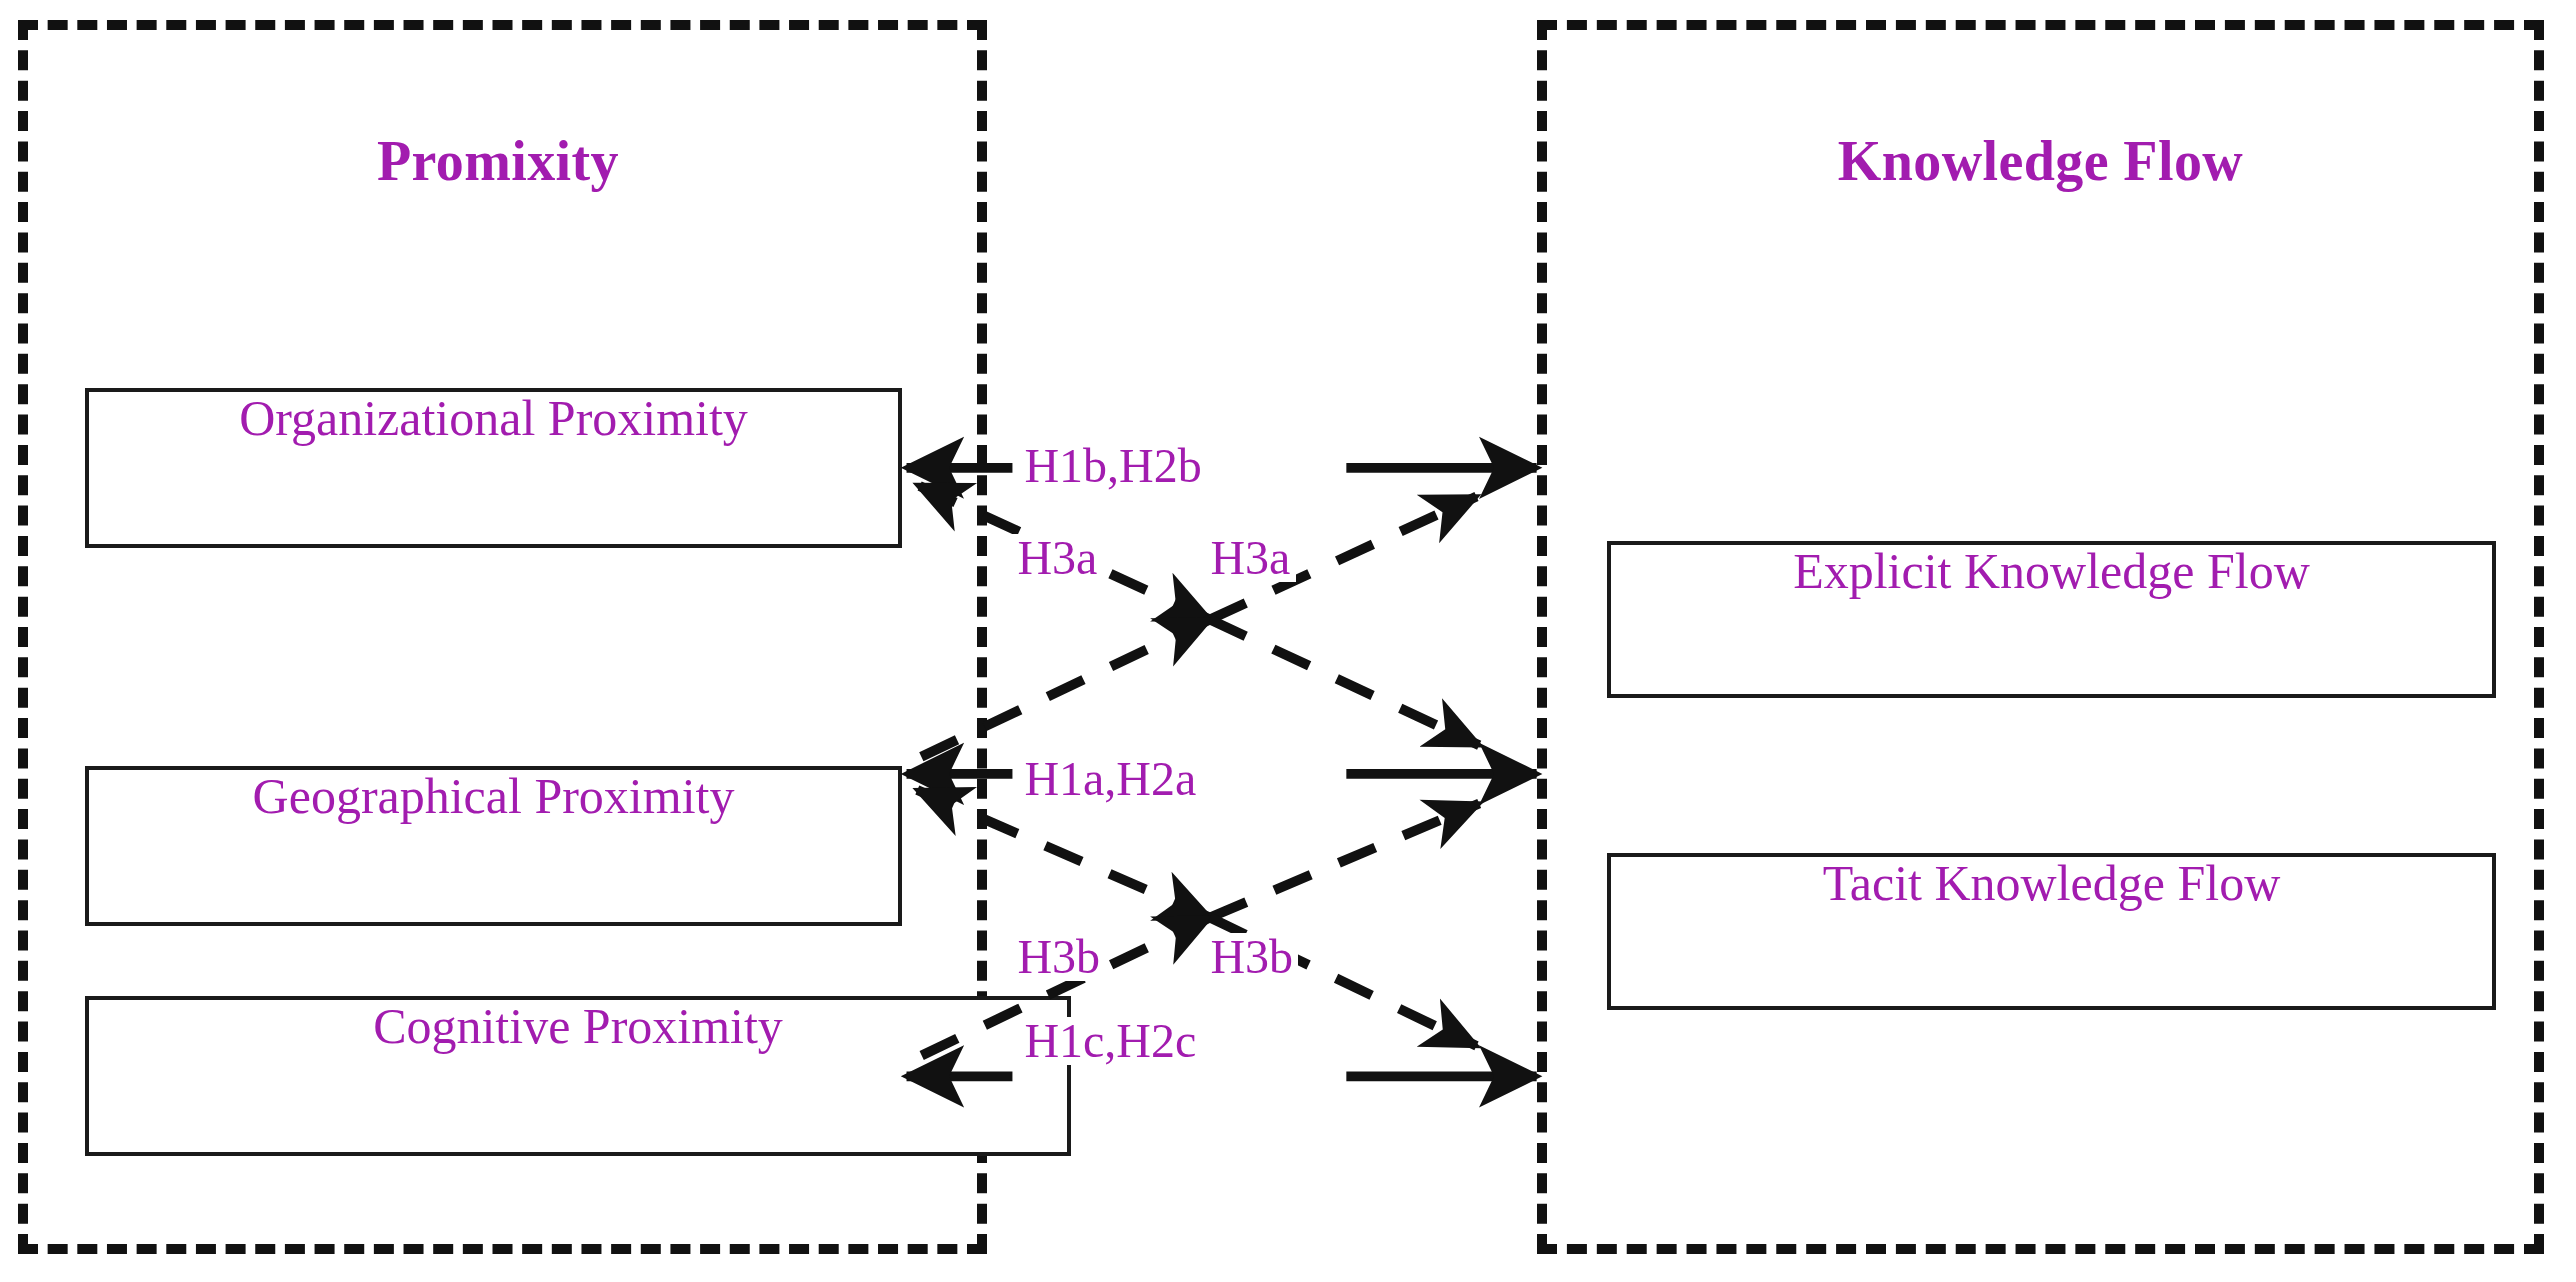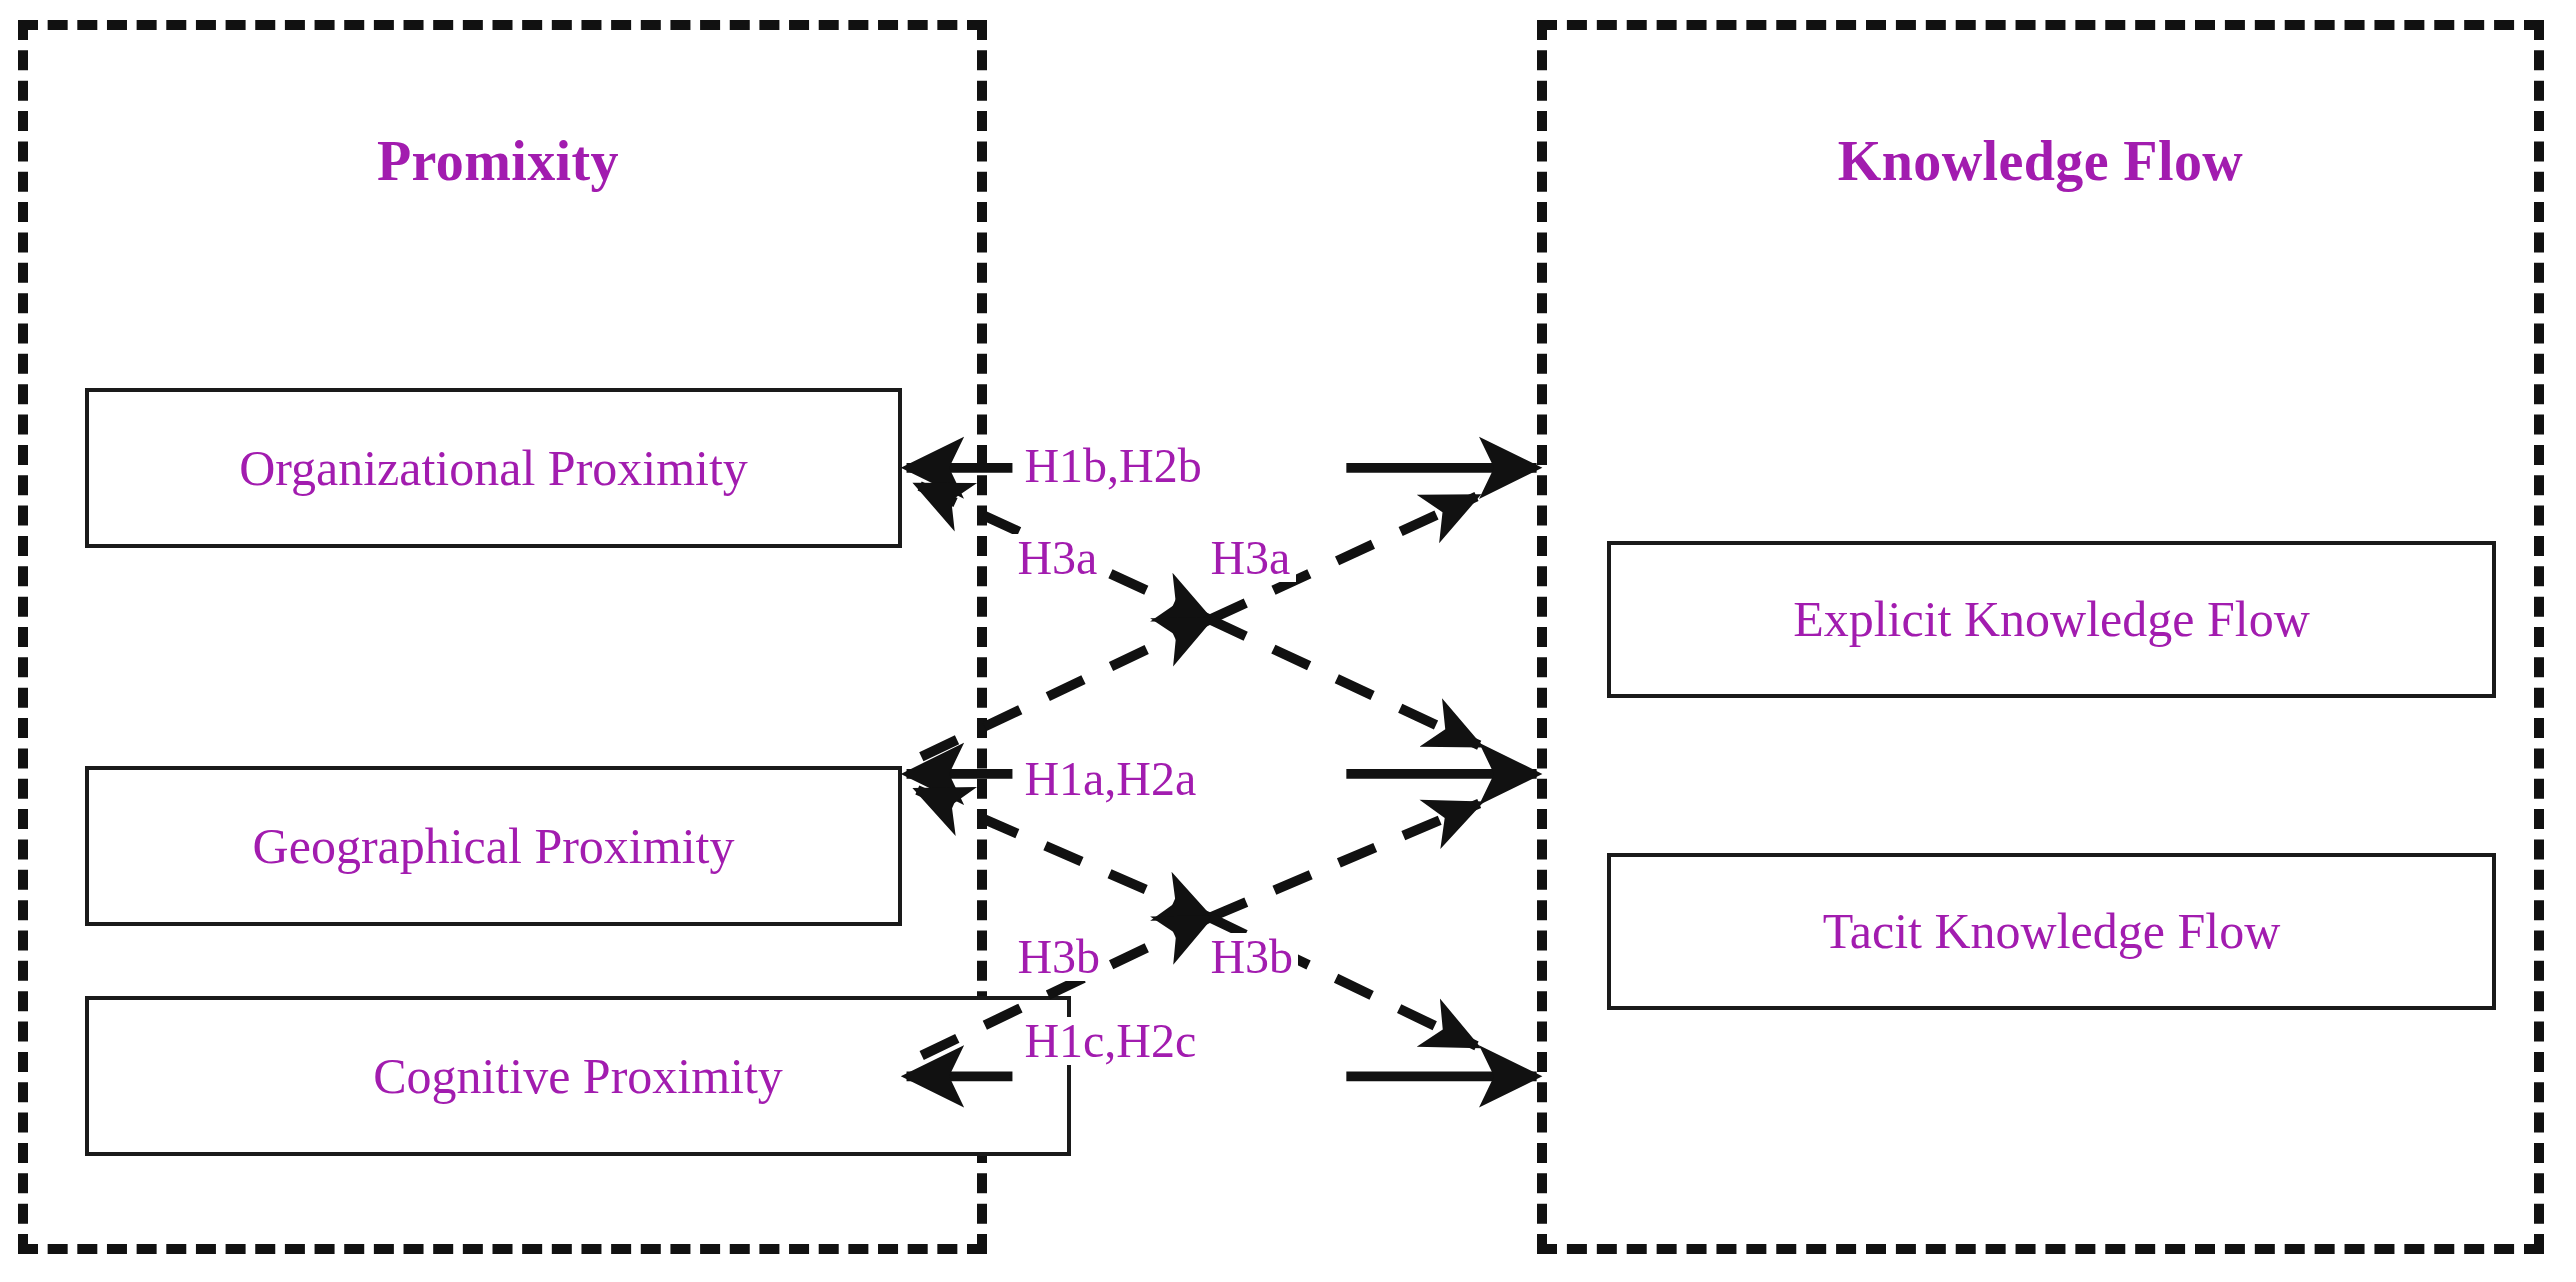--- a/index.html
+++ b/index.html
@@ -39,21 +39,20 @@
   #title-proximity { left: 0px;    top: 133px; width: 996px; }
   #title-knowledge { left: 1537px; top: 133px; width: 1007px; }
 
   
   .node {
     position: absolute;
     box-sizing: border-box;
     border: 4.5px solid #1a1a1a;
     background: #ffffff;
     display: flex;
-    align-items: center;
     justify-content: center;
     font-size: 50px;
     line-height: 1.05;
     white-space: nowrap;
   }
   #node-org  { left: 85px;  top: 388px;  width: 817px; height: 160px; }
   #node-geo  { left: 85px;  top: 729px;  width: 817px; height: 160px; margin-top: 37px; }
   #node-cog  { left: 85px;  top: 996px; width: 986px; height: 160px; }
   #node-exp  { left: 1607px; top: 541px;  width: 889px; height: 157px; }
   #node-tac  { left: 1607px; top: 853px;  width: 889px; height: 157px; }

